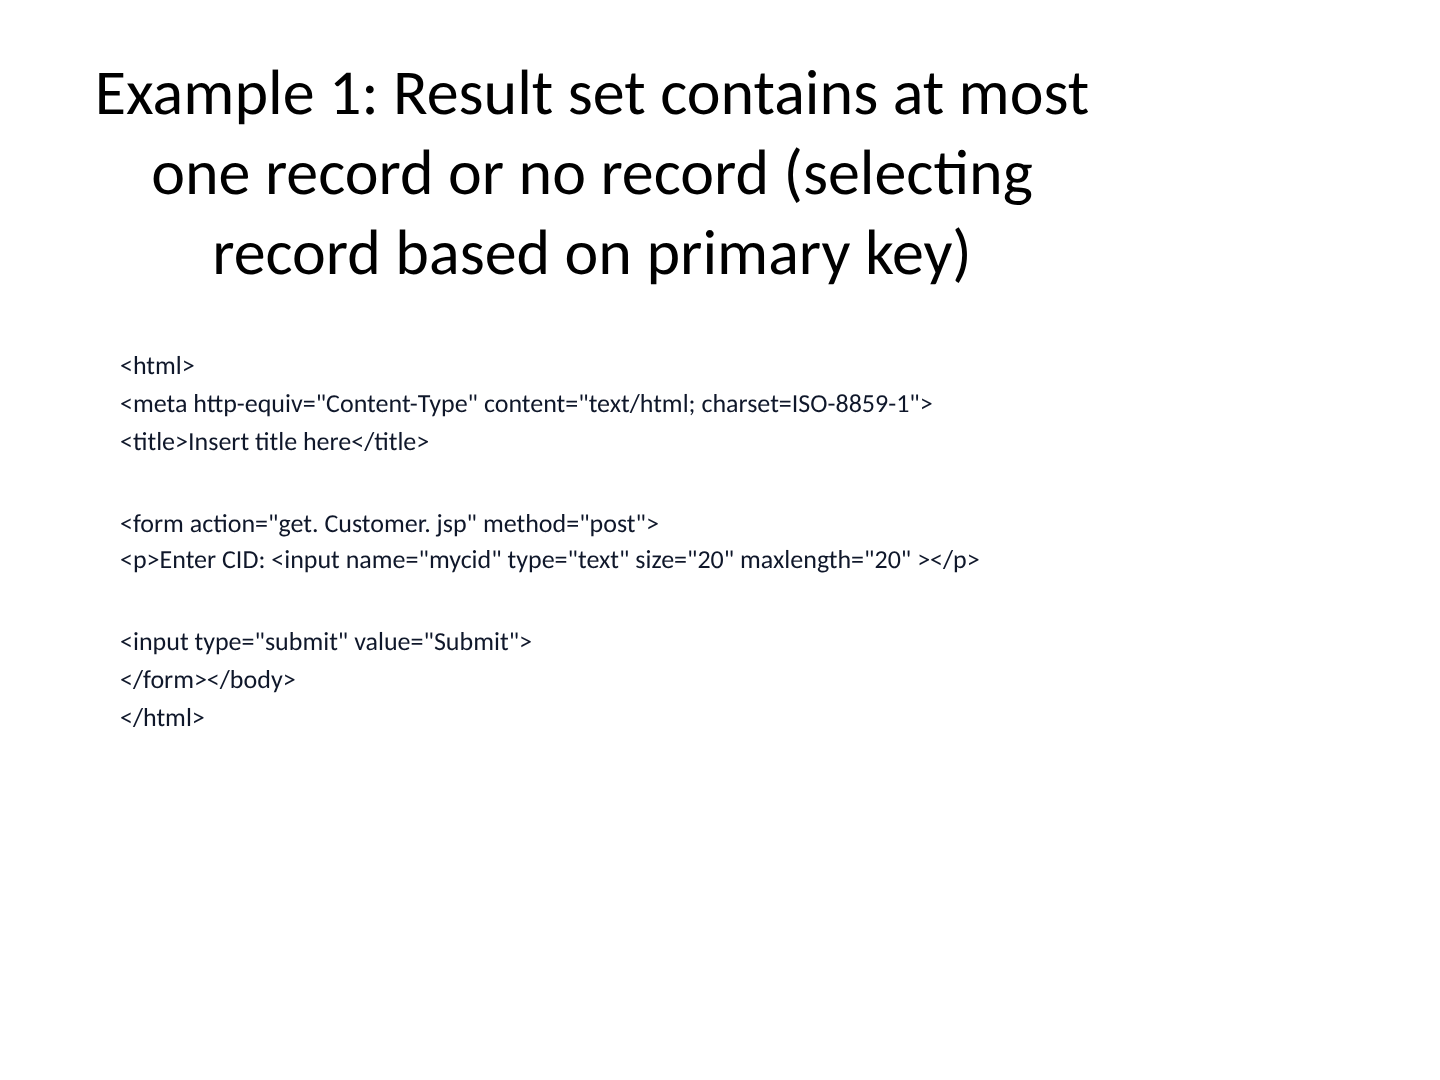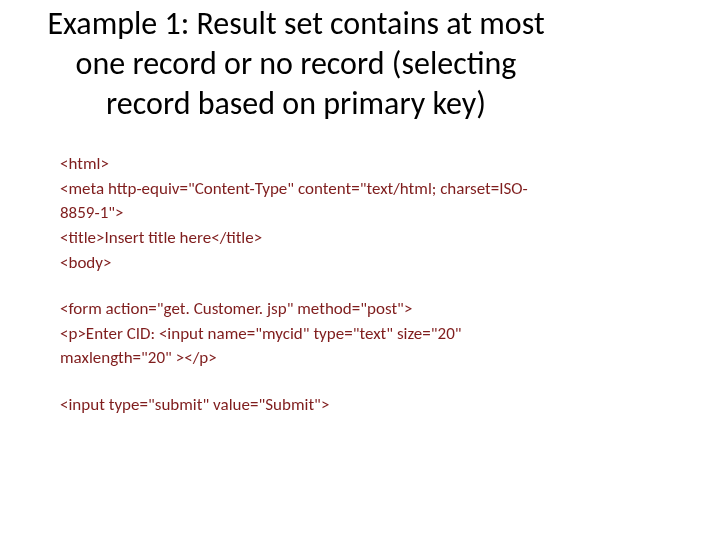--- a/index.html
+++ b/index.html
@@ -8,55 +8,56 @@
       width: 720px;
       height: 540px;
       background: #ffffff;
       font-family: Calibri, Arial, sans-serif;
       box-sizing: border-box;
       overflow: hidden;
     }
     .slide {
       width: 592px;
       height: 540px;
-      padding: 4px 30px;
+      padding: 27px 30px;
       box-sizing: border-box;
     }
     .title {
       font-size: 32px;
       font-weight: 400;
       color: #000;
       text-align: center;
       line-height: 1.25;
       margin: 0 0 28px 0;
       letter-spacing: 0px;
     }
     .code-block {
       font-family: Calibri, Arial, sans-serif;
-      font-size: 17px;
-      color: #7f1d1d;
+      font-size: 13px;
+      color: #0f172a;
       line-height: 1.45;
       margin-left: 30px;
     }
     .code-line {
       white-space: pre-wrap;
     }
     .spacer {
       height: 22px;
     }
   </style>
 </head>
 <body>
 
 <div class="slide">
   <h1 class="title">Example 1: Result set contains at most one record or no record (selecting record based on primary key)</h1>
   <div class="code-block">
     <div class="code-line">&lt;html&gt;</div>
     <div class="code-line">&lt;meta http-equiv="Content-Type" content="text/html; charset=ISO-8859-1"&gt;</div>
     <div class="code-line">&lt;title&gt;Insert title here&lt;/title&gt;</div>
-    <div class="code-line">&lt;body&gt;</div>
     <div class="spacer"></div>
     <div class="code-line">&lt;form action="get. Customer. jsp" method="post"&gt;</div>
     <div class="code-line">&lt;p&gt;Enter CID: &lt;input name="mycid" type="text" size="20" maxlength="20" &gt;&lt;/p&gt;</div>
     <div class="spacer"></div>
     <div class="code-line">&lt;input type="submit" value="Submit"&gt;</div>
+    <div class="code-line">&lt;/form&gt;&lt;/body&gt;</div>
+    <div class="code-line">&lt;/html&gt;</div>
   </div>
 </div>
 
 </body></html>

